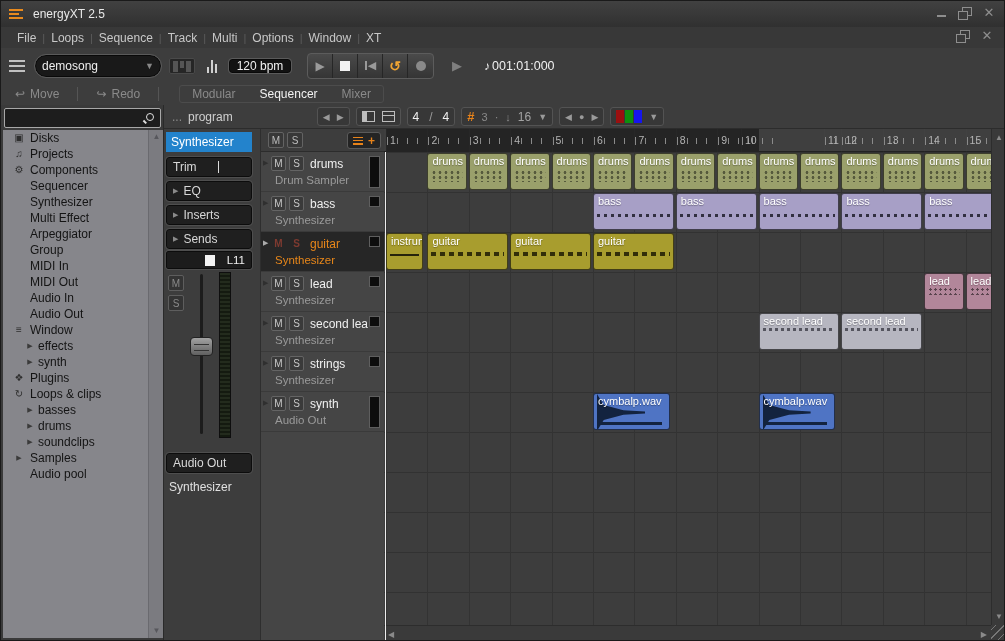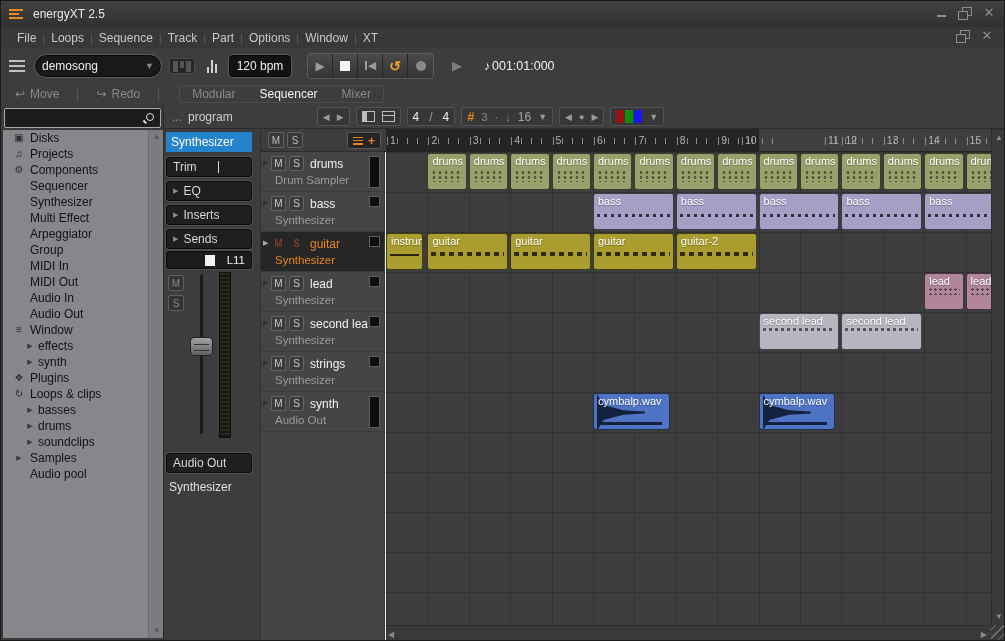--- a/index.html
+++ b/index.html
@@ -35,21 +35,21 @@
   .hamb { width:16px; height:12px; display:flex; flex-direction:column; justify-content:space-between; margin-right:2px; }
   .hamb i { height:2px; background:#c0c0c0; }
   .combo { width:126px; height:22px; background:#191919; border:1px solid #090909; outline:1px solid #5a5a5a; border-radius:11px; display:flex; align-items:center; padding:0 6px; font-size:12px; color:#eee; }
   .combo .arr { margin-left:auto; color:#888; font-size:9px; }
   .piano { width:26px; height:16px; background:#262626; border:1px solid #4a4a4a; border-radius:2px; display:flex; padding:2px 3px 0; gap:2px; }
   .piano i { width:5px; background:#555; }
   .piano i:nth-child(1){height:11px;} .piano i:nth-child(2){height:7px;} .piano i:nth-child(3){height:11px;}
   .meter-ic { display:flex; align-items:flex-end; gap:2px; height:14px; margin:0 4px; }
   .meter-ic i { width:2px; background:#d0d0d0; }
   .meter-ic i:nth-child(1){height:6px;} .meter-ic i:nth-child(2){height:13px;} .meter-ic i:nth-child(3){height:9px;}
-  .bpm { width:62px; height:22px; background:#121212; border:1px solid #090909; outline:1px solid #5a5a5a; border-radius:3px; color:#f0f0f0; font-size:12px; display:flex; align-items:center; justify-content:center; }
+  .bpm { width:62px; height:14px; background:#121212; border:1px solid #090909; outline:1px solid #5a5a5a; border-radius:3px; color:#f0f0f0; font-size:12px; display:flex; align-items:center; justify-content:center; }
   .transport { height:26px; margin-left:8px; background:linear-gradient(#4a4a4a,#353535); border:1px solid #5c5c5c; border-radius:4px; display:flex; align-items:center; overflow:hidden; }
   .tbtn { width:25px; height:100%; display:flex; align-items:center; justify-content:center; border-right:1px solid #262626; font-size:11px; color:#9a9a9a; cursor:default; }
   .tbtn:last-child { border-right:none; }
   .t-play { color:#9a9a9a; font-size:12px; }
   .t-stop i { width:10px; height:10px; background:#f2f2f2; display:block; }
   .t-prev { letter-spacing:-1px; }
   .t-prev b { display:inline-block; width:2px; height:9px; background:#9a9a9a; margin-right:1px; }
   .t-loop { color:#f0a432; font-size:14px; font-weight:bold; }
   .t-rec i { width:10px; height:10px; border-radius:50%; background:#8a8a8a; display:block; }
   .play2 { color:#7f7f7f; font-size:13px; margin-left:10px; }
@@ -184,21 +184,21 @@
 
 <div id="menubar" class="abs">
     <span class="menu-item">File</span>
     <span class="msep">|</span>
     <span class="menu-item">Loops</span>
     <span class="msep">|</span>
     <span class="menu-item">Sequence</span>
     <span class="msep">|</span>
     <span class="menu-item">Track</span>
     <span class="msep">|</span>
-    <span class="menu-item">Part</span>
+    <span class="menu-item">Multi</span>
     <span class="msep">|</span>
     <span class="menu-item">Options</span>
     <span class="msep">|</span>
     <span class="menu-item">Window</span>
     <span class="msep">|</span>
     <span class="menu-item">XT</span>
   </div>
 <div id="childbtns">
   <span class="winbtn wb-rest" style="position:relative;width:14px;height:13px;"></span>
   <span class="winbtn wb-x" style="color:#8e8e8e;">✕</span>
@@ -643,24 +643,20 @@
         <span class="lbl">guitar</span>
       </div>
       <div class="clip k-guitar" style="left: 126.2px; width: 80.8px; top: 81px; background: rgb(168, 157, 46);">
         <div class="pattern p-guitar"></div>
         <span class="lbl">guitar</span>
       </div>
       <div class="clip k-guitar" style="left: 209px; width: 80.8px; top: 81px; background: rgb(168, 157, 46);">
         <div class="pattern p-guitar"></div>
         <span class="lbl">guitar</span>
       </div>
-      <div class="clip k-guitar" style="left: 291.8px; width: 80.8px; top: 81px; background: rgb(168, 157, 46);">
-        <div class="pattern p-guitar"></div>
-        <span class="lbl">guitar-2</span>
-      </div>
       <div class="clip k-lead" style="left: 540.2px; width: 39.4px; top: 121px; background: rgb(178, 134, 154);">
         <div class="pattern p-lead"></div>
         <span class="lbl">lead</span>
       </div>
       <div class="clip k-lead" style="left: 581.6px; width: 39.4px; top: 121px; background: rgb(178, 134, 154);">
         <div class="pattern p-lead"></div>
         <span class="lbl">lead</span>
       </div>
       <div class="clip k-secondlead" style="left: 374.6px; width: 80.8px; top: 161px; background: rgb(182, 182, 192);">
         <div class="pattern p-secondlead"></div>

